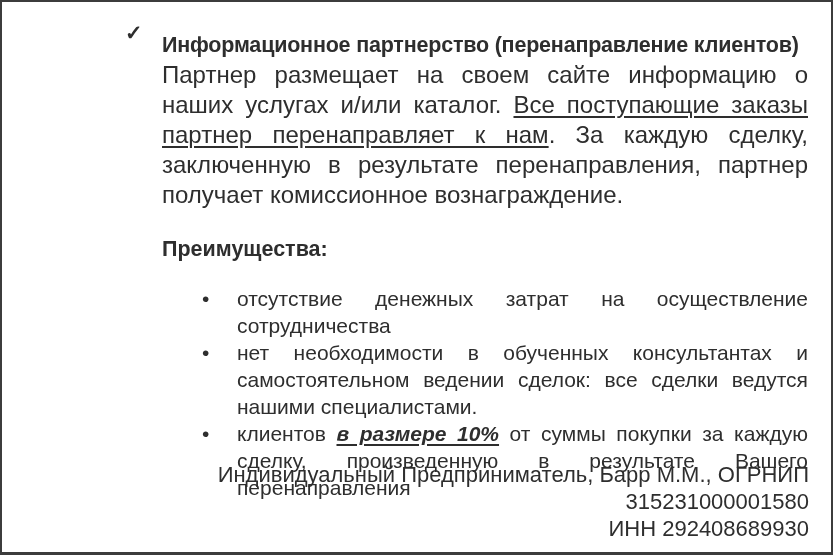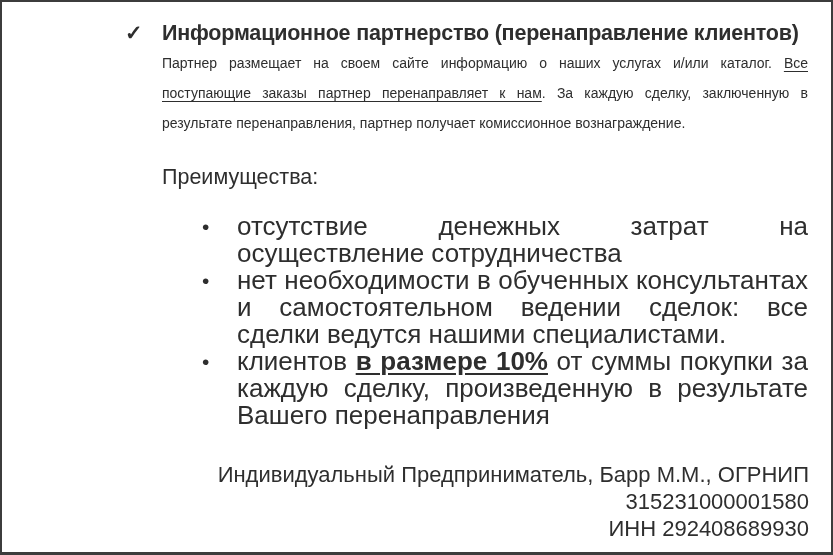--- a/index.html
+++ b/index.html
@@ -29,72 +29,74 @@
   }
   .check-marker {
     flex: 0 0 37px;
     font-size: 21px;
     line-height: 30px;
     font-weight: bold;
   }
   .check-body {
     flex: 1 1 auto;
     min-width: 0;
+    margin-top: 12px;
   }
   .check-title {
     font-size: 21.5px;
     line-height: 30px;
     font-weight: bold;
     letter-spacing: -0.2px;
     white-space: nowrap;
   }
   .check-para {
     margin: 0;
-    font-size: 14px;
+    font-size: 24px;
     line-height: 30px;
     text-align: justify;
     text-align-last: left;
   }
   .underlined {
     text-decoration: underline;
     text-underline-offset: 3px;
   }
   .advantages-heading {
     margin-top: 24px;
     margin-left: 37px;
     font-size: 21.5px;
     line-height: 30px;
-    font-weight: normal;
+    font-weight: bold;
   }
   .bullet-list {
     margin-top: 21px;
     margin-left: 77px;
   }
   .bullet-item {
     display: flex;
     align-items: flex-start;
   }
   .bullet-marker {
     flex: 0 0 35px;
     font-size: 21px;
     line-height: 27px;
   }
   .bullet-text {
     flex: 1 1 auto;
     min-width: 0;
     margin: 0;
-    font-size: 26px;
+    font-size: 21px;
     line-height: 27px;
     text-align: justify;
     text-align-last: left;
   }
   .bullet-emphasis {
     font-weight: bold;
     text-decoration: underline;
     text-underline-offset: 3px;
+    font-style: italic;
   }
   .footer {
     position: absolute;
     left: 8px;
     right: 0;
     bottom: 10px;
     box-sizing: border-box;
     padding: 0 22px 0 50px;
     text-align: right;
     font-size: 22px;

